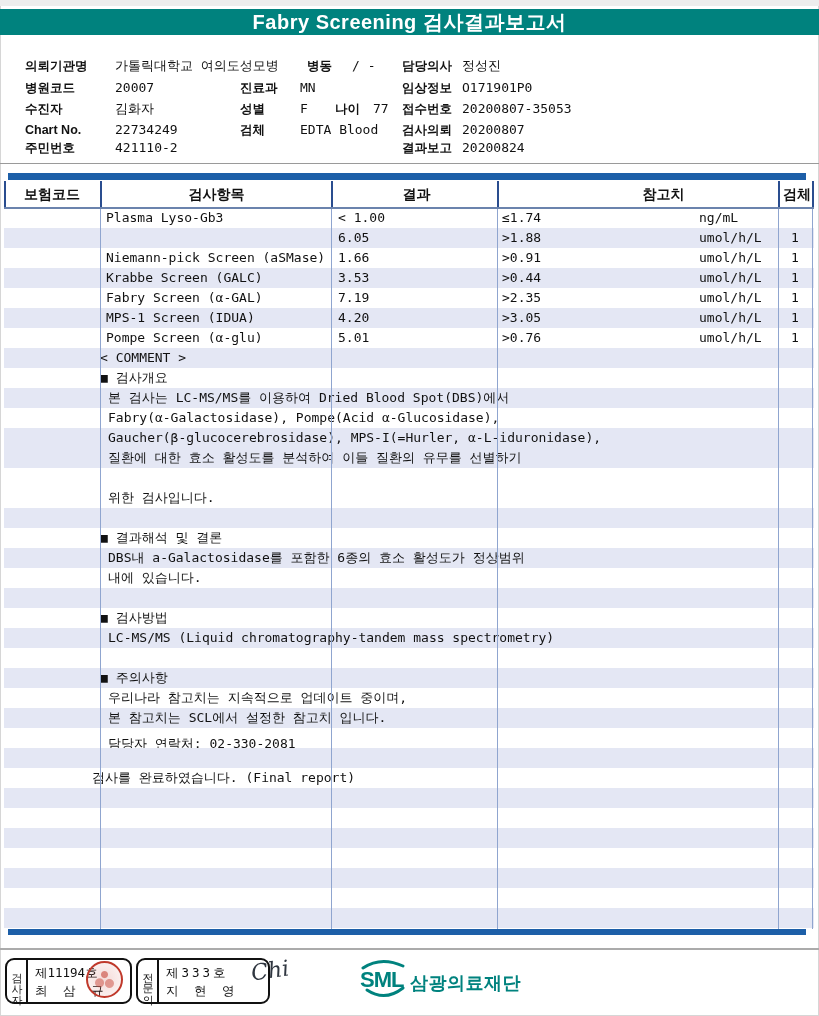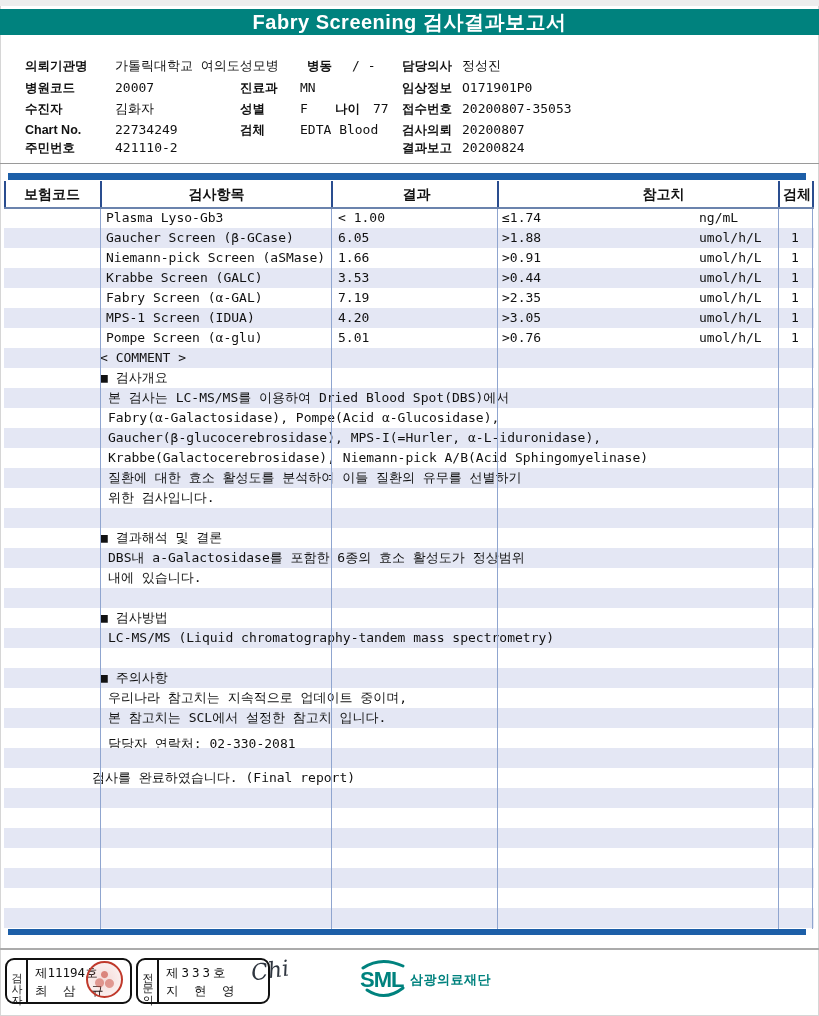--- a/index.html
+++ b/index.html
@@ -61,21 +61,21 @@
          background:
            radial-gradient(circle at 50% 35%, rgba(196,57,43,.55) 0 3px, transparent 4px),
            radial-gradient(circle at 35% 60%, rgba(196,57,43,.45) 0 4px, transparent 5px),
            radial-gradient(circle at 65% 62%, rgba(196,57,43,.45) 0 4px, transparent 5px),
            radial-gradient(circle, rgba(196,57,43,.18), rgba(196,57,43,.04));}
   .sig{position:absolute;left:92px;top:-2px;font-family:"DejaVu Serif",serif;
        font-style:italic;font-size:22px;transform:rotate(-8deg);color:#2f3640;}
 
   .sml-logo{position:absolute;left:358px;top:958px;width:50px;height:40px;}
   .sml-org{position:absolute;left:410px;top:971px;color:var(--teal);font-weight:bold;
-           font-size:13px;letter-spacing:.5px;}
+           font-size:18px;letter-spacing:.5px;}
   .org-info{position:absolute;left:487px;top:955px;font-family:"DejaVu Sans Mono",monospace;
             font-size:11.5px;color:#222;}
   .org-info div{height:17px;line-height:17px;white-space:nowrap;}
 </style>
 </head>
 <body>
 
 <div class="page">
 
   <div class="top-strip"></div>
@@ -134,21 +134,20 @@
 
   <div>
       <div class="trow" style="top: 208px;">
         <span class="c-name">Plasma Lyso-Gb3</span>
         <span class="c-res">&lt; 1.00</span>
         <span class="c-ref">≤1.74</span>
         <span class="c-unit">ng/mL</span>
         <span class="c-spec"></span>
       </div>
       <div class="trow lav" style="top: 228px;">
-        <span class="c-name">Gaucher Screen (β-GCase)</span>
         <span class="c-res">6.05</span>
         <span class="c-ref">&gt;1.88</span>
         <span class="c-unit">umol/h/L</span>
         <span class="c-spec">1</span>
       </div>
       <div class="trow" style="top: 248px;">
         <span class="c-name">Niemann-pick Screen (aSMase)</span>
         <span class="c-res">1.66</span>
         <span class="c-ref">&gt;0.91</span>
         <span class="c-unit">umol/h/L</span>
@@ -193,21 +192,21 @@
       </div>
       <div class="trow" style="top: 408px;">
         <span class="c-comment">Fabry(α-Galactosidase), Pompe(Acid α-Glucosidase),</span>
       </div>
       <div class="trow lav" style="top: 428px;">
         <span class="c-comment">Gaucher(β-glucocerebrosidase), MPS-I(=Hurler, α-L-iduronidase),</span>
       </div>
       <div class="trow" style="top: 448px;">
         <span class="c-comment">Krabbe(Galactocerebrosidase), Niemann-pick A/B(Acid Sphingomyelinase)</span>
       </div>
-      <div class="trow lav" style="top: 468px; padding-left: 10px;">
+      <div class="trow lav" style="top: 448px; padding-left: 10px;">
         <span class="c-comment">질환에 대한 효소 활성도를 분석하여 이들 질환의 유무를 선별하기</span>
       </div>
       <div class="trow" style="top: 488px;">
         <span class="c-comment">위한 검사입니다.</span>
       </div>
       <div class="trow lav" style="top: 508px;"></div>
       <div class="trow" style="top: 528px;">
         <span class="c-comment hd">■ 결과해석 및 결론</span>
       </div>
       <div class="trow lav" style="top: 548px;">

